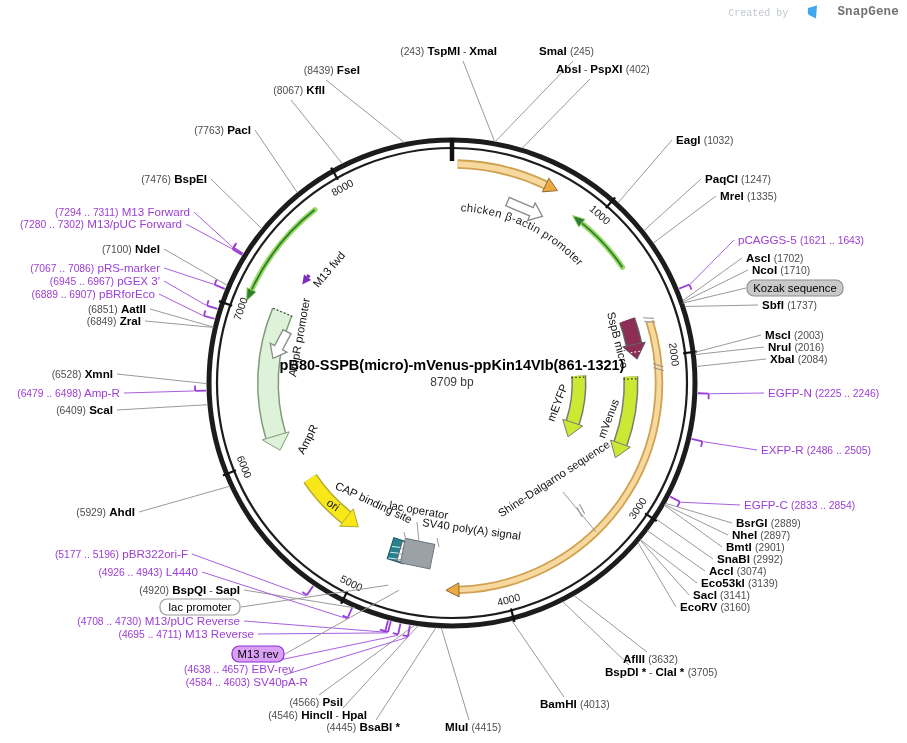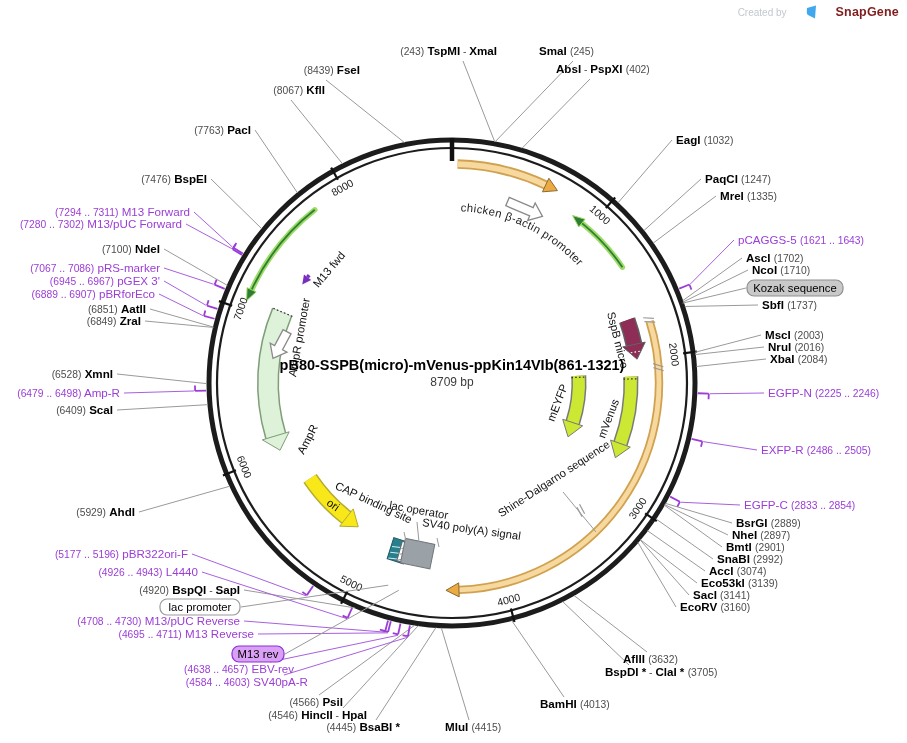--- a/index.html
+++ b/index.html
@@ -1,21 +1,21 @@
 <!DOCTYPE html>
 <html><head>
 <meta charset="utf-8">
 <style>
   html,body{margin:0;padding:0;background:#fff;}
   #stage{position:relative;width:907px;height:743px;background:#ffffff;overflow:hidden;
          font-family:"Liberation Sans",sans-serif;}
   #map-svg{position:absolute;left:0;top:0;}
-  #watermark{position:absolute;top:5px;right:8px;display:flex;align-items:center;gap:19px;}
+  #watermark{position:absolute;top:5px;right:8px;display:flex;align-items:flex-end;gap:19px;font-family:Liberation Mono, monospace;}
   #watermark .created{font-size:10px;color:#c2c8ce;}
-  #watermark .brand{font-size:12.5px;color:#7f1d1d;font-weight:600;letter-spacing:.2px;}
+  #watermark .brand{font-size:12.5px;color:#737373;font-weight:600;letter-spacing:.2px;}
   #watermark .logo{width:11px;height:14px;display:inline-block;}
   text{font-family:"Liberation Sans",sans-serif;}
 </style>
 </head>
 <body>
 
 <div id="stage">
   <svg id="map-svg" width="907" height="743" viewBox="0 0 907 743">
     <defs>
         <path id="cbp-path" d="M457.58311075704444,211.0906376189052 A172,172 0 0 1 586.926976800577,276.32895926514743" fill="none"></path>

